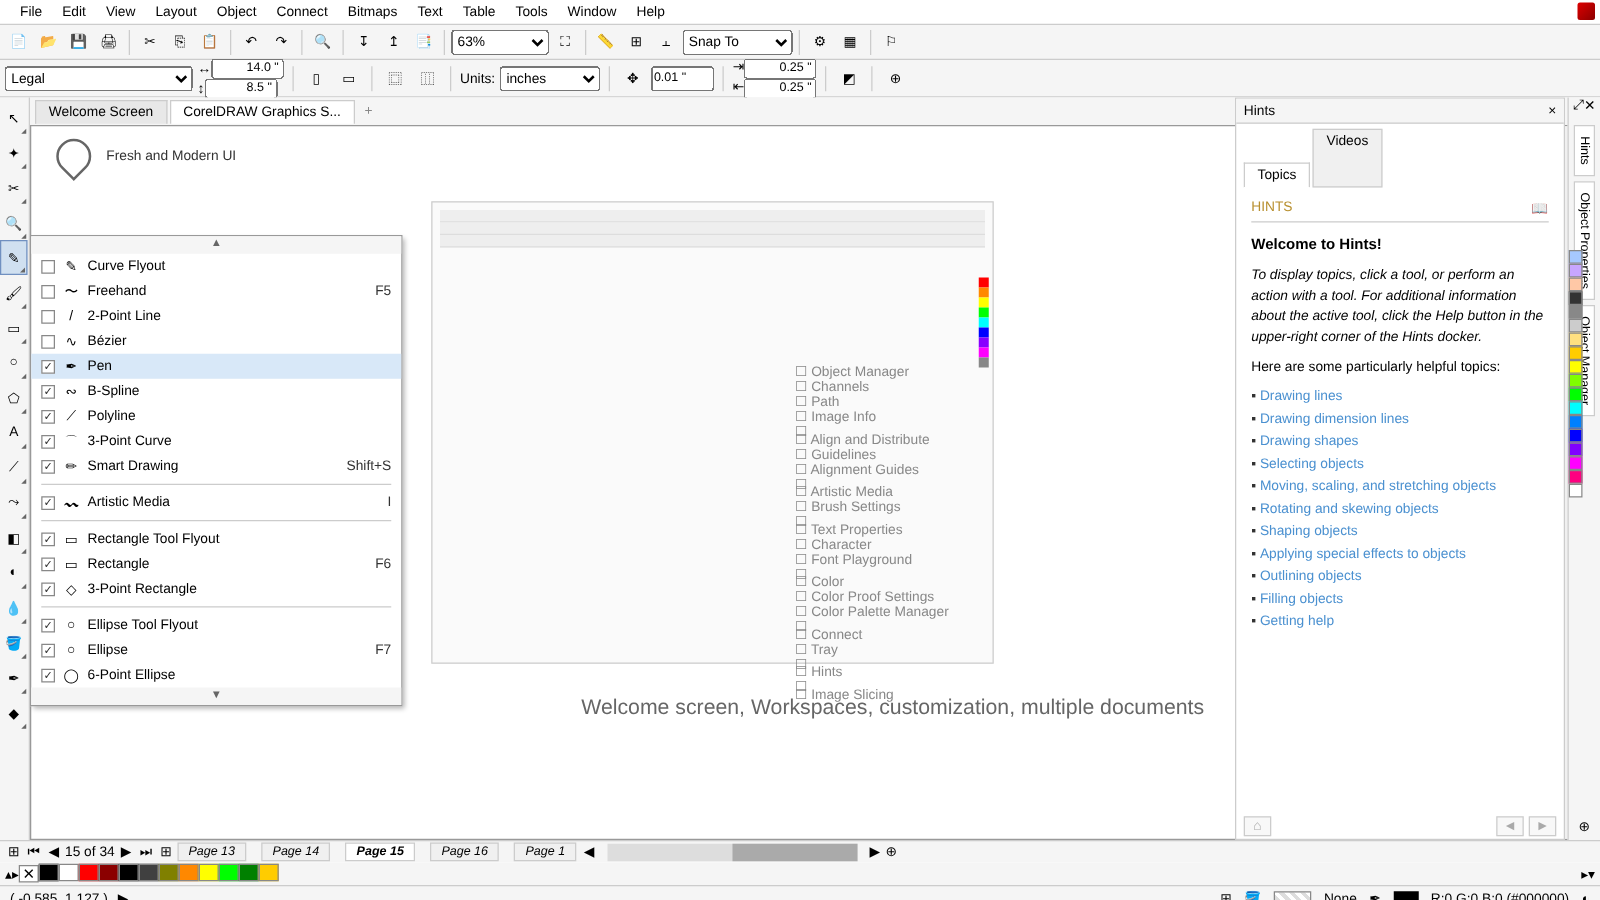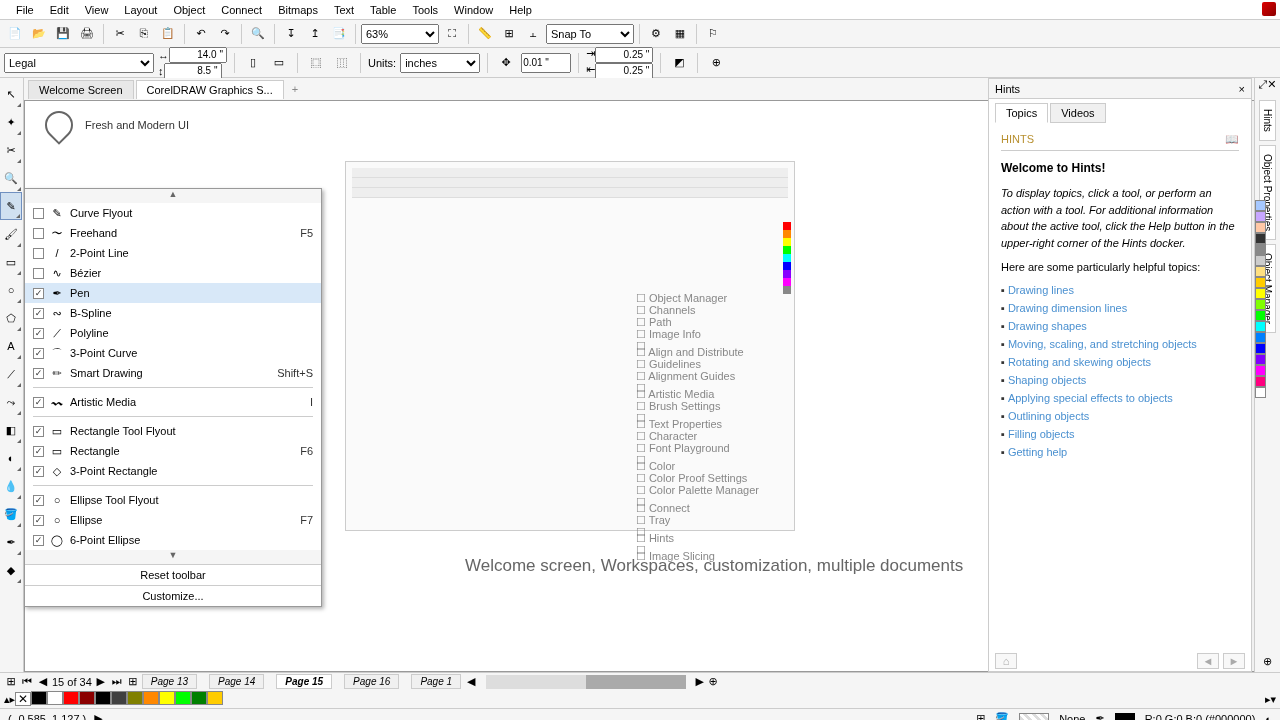--- a/index.html
+++ b/index.html
@@ -47,21 +47,21 @@
 .fly-item .txt{flex:1;font-size:11px;}
 .fly-item .sc{font-size:11px;color:#333;}
 .fly-sep{height:1px;background:#ccc;margin:4px 8px;}
 .fly-footer{border-top:1px solid #ccc;}
 .fly-footer div{text-align:center;padding:4px;font-size:11px;}
 .hints-panel{position:absolute;right:28px;top:0;width:264px;height:594px;background:#fff;border:1px solid #ccc;}
 .hints-title{height:20px;display:flex;align-items:center;padding:0 6px;font-size:11px;background:#f5f5f5;border-bottom:1px solid #ccc;}
 .hints-title .close{margin-left:auto;cursor:pointer;}
 .hints-tabs{display:flex;padding:4px 6px 0;gap:2px;}
 .hints-tab{padding:3px 10px;border:1px solid #ccc;background:#f0f0f0;font-size:11px;}
-.hints-tab.active{background:#fff;border-bottom-color:#fff;}
+.hints-tab.active{background:#fff;border-bottom-color:#fff;margin-top:27px;}
 .hints-body{padding:10px 12px;overflow-y:auto;height:530px;}
 .hints-hdr{color:#b89030;font-size:14px;font-family:Georgia,serif;border-bottom:1px solid #ccc;padding-bottom:4px;margin-bottom:10px;display:flex;justify-content:space-between;}
 .hints-welcome{font-size:12px;font-weight:bold;margin-bottom:10px;}
 .hints-text{font-size:11px;line-height:1.5;margin-bottom:10px;font-style:italic;}
 .hints-topics-hdr{font-size:11px;margin-bottom:8px;}
 .hints-topic{font-size:11px;color:#4a90d0;padding:3px 0;}
 .hints-topic::before{content:"▪";color:#333;margin-right:3px;}
 .hints-nav{position:absolute;bottom:2px;left:6px;right:6px;display:flex;gap:4px;}
 .hints-nav .nbtn{width:22px;height:16px;border:1px solid #ccc;background:#f8f8f8;display:flex;align-items:center;justify-content:center;color:#aaa;}
 .right-dockers{position:absolute;right:0;top:0;width:26px;height:594px;background:#f5f5f5;border-left:1px solid #ccc;display:flex;flex-direction:column;align-items:center;}
@@ -378,24 +378,20 @@
           <div class="sc">F7</div>
         </div>
         <div class="fly-item">
     <div class="chk on"></div>
     <div class="ico">◯</div>
     <div class="txt">6-Point Ellipse</div>
           <div class="sc"></div>
         </div>
       </div>
     <div class="scroll-ind">▼</div>
-    <div class="fly-footer">
-      <div>Reset toolbar</div>
-      <div style="border-top:1px solid #ccc;">Customize...</div>
-    </div>
   </div>
 
   <div class="hints-panel">
     <div class="hints-title">
       <span>Hints</span>
       <span class="close">×</span>
     </div>
     <div class="hints-tabs">
       <div class="hints-tab active">Topics</div>
       <div class="hints-tab">Videos</div>
@@ -405,20 +401,21 @@
           <span>HINTS</span>
           <span>📖</span>
         </div>
       <div class="hints-welcome">Welcome to Hints!</div>
       <div class="hints-text">To display topics, click a tool, or perform an action with a tool. For additional information about the active tool, click the Help button in the upper-right corner of the Hints docker.</div>
       <div class="hints-topics-hdr">Here are some particularly helpful topics:</div>
       <div id="hints-topics">
           <div class="hints-topic">Drawing lines</div>
           <div class="hints-topic">Drawing dimension lines</div>
           <div class="hints-topic">Drawing shapes</div>
+          <div class="hints-topic">Selecting objects</div>
           <div class="hints-topic">Moving, scaling, and stretching objects</div>
           <div class="hints-topic">Rotating and skewing objects</div>
           <div class="hints-topic">Shaping objects</div>
           <div class="hints-topic">Applying special effects to objects</div>
           <div class="hints-topic">Outlining objects</div>
           <div class="hints-topic">Filling objects</div>
           <div class="hints-topic">Getting help</div>
         </div>
     </div>
     <div class="hints-nav">

